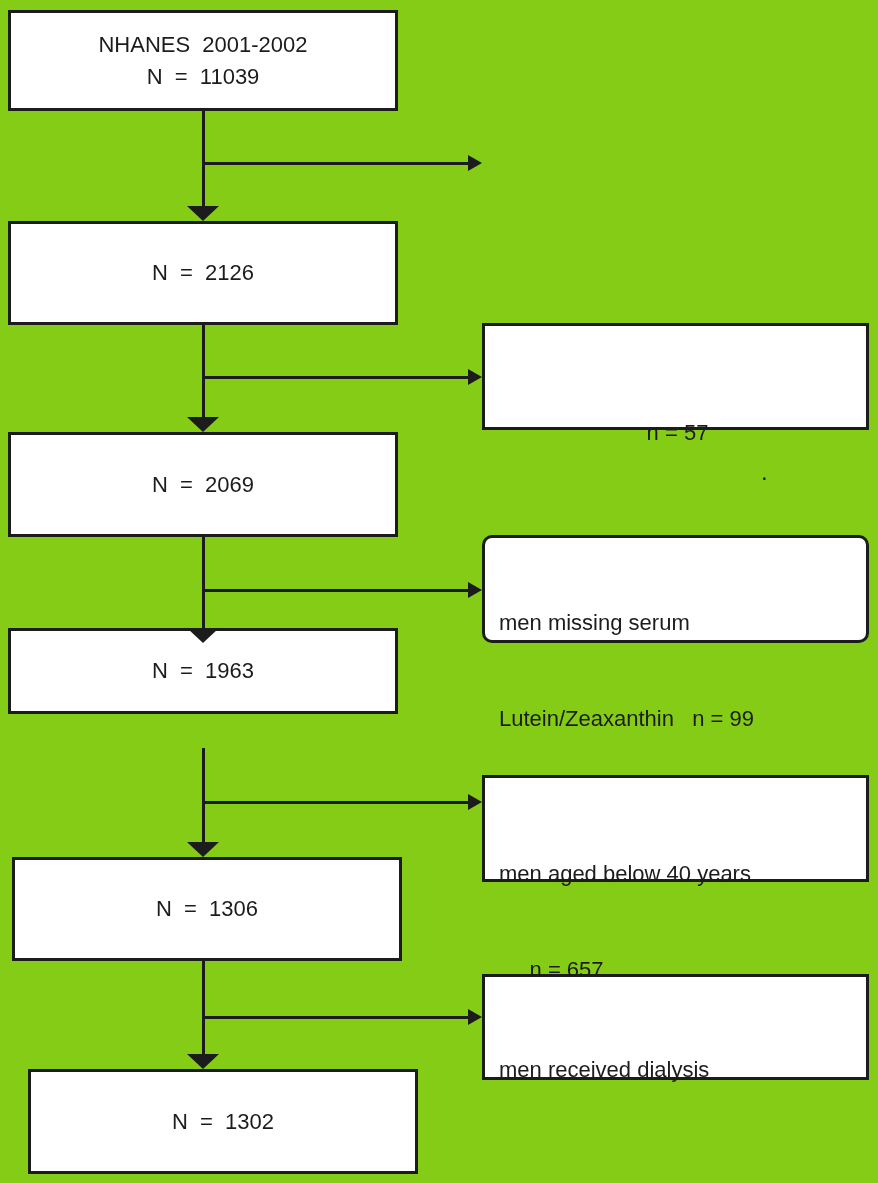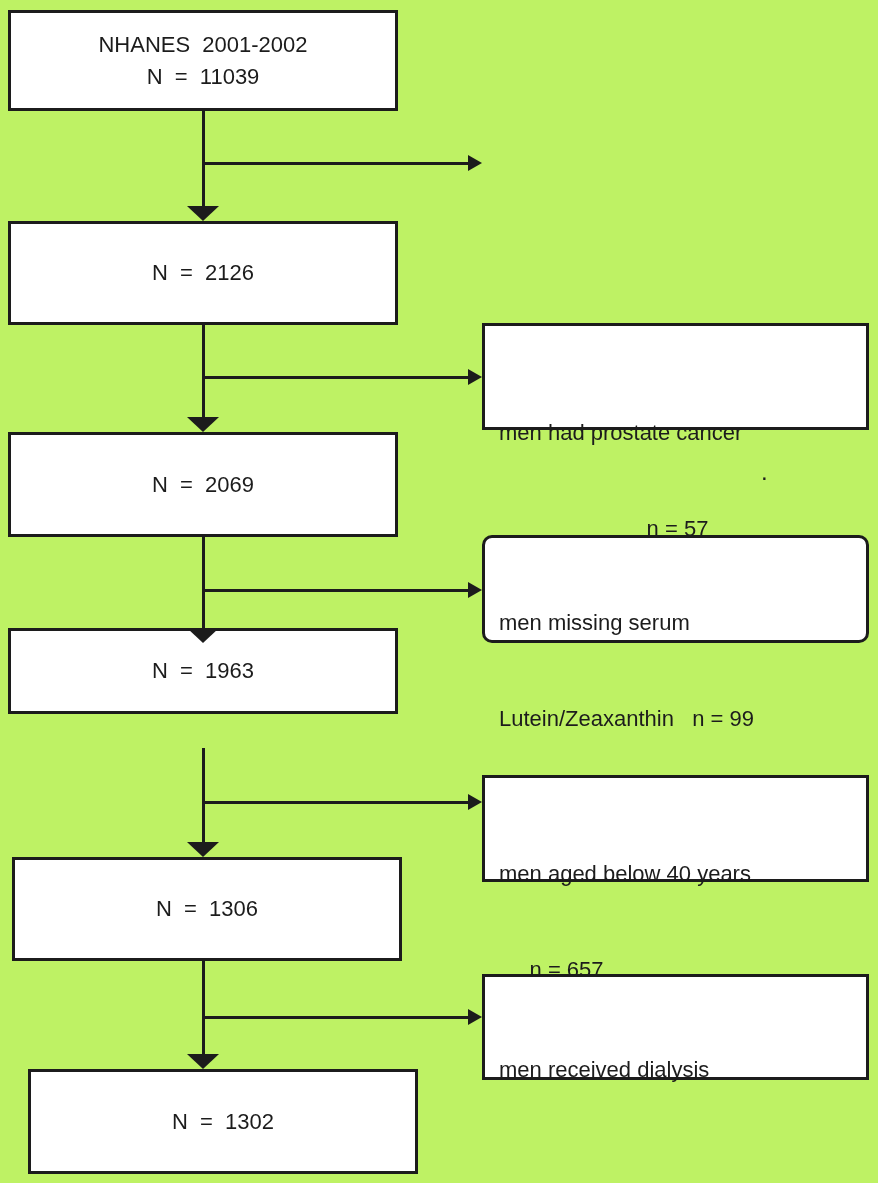--- a/index.html
+++ b/index.html
@@ -1,20 +1,20 @@
 <!DOCTYPE html>
 <html><head>
 <meta charset="utf-8">
 <style>
   html, body { margin: 0; padding: 0; background: #ffffff; }
   .stage {
     position: relative;
     width: 878px;
     height: 1183px;
-    background: #bef264;
+    background: #84cc16;
     font-family: "Liberation Sans", sans-serif;
     color: #1c1c1c;
     overflow: hidden;
   }
   .box {
     position: absolute;
     box-sizing: border-box;
     background: #ffffff;
     border: 3px solid #1c1c1c;
     font-size: 22px;
@@ -89,21 +89,20 @@
   <div class="box main-box shift" style="top:857px;height:104px;text-align:center;">
     <div>N  =  1306</div>
   </div>
 
   <div class="box main-box shift" style="top:1069px;height:105px;margin-left:16px;">
     <div>N  =  1302</div>
   </div>
 
 
   <div class="box side-box" style="top:323px;height:107px;padding-top:27px;">
-    <div>men had prostate cancer</div>
     <div class="c">n = 57</div>
   </div>
 
   <div class="box side-box" style="top:535px;height:108px;padding-top:5px;border-radius:10px;">
     <div>men missing serum</div>
     <div>Lutein/Zeaxanthin   n = 99</div>
     <div>β-cryptoxanthin    n=7</div>
   </div>
 
   <div class="box side-box" style="top:775px;height:107px;padding-top:16px;">

